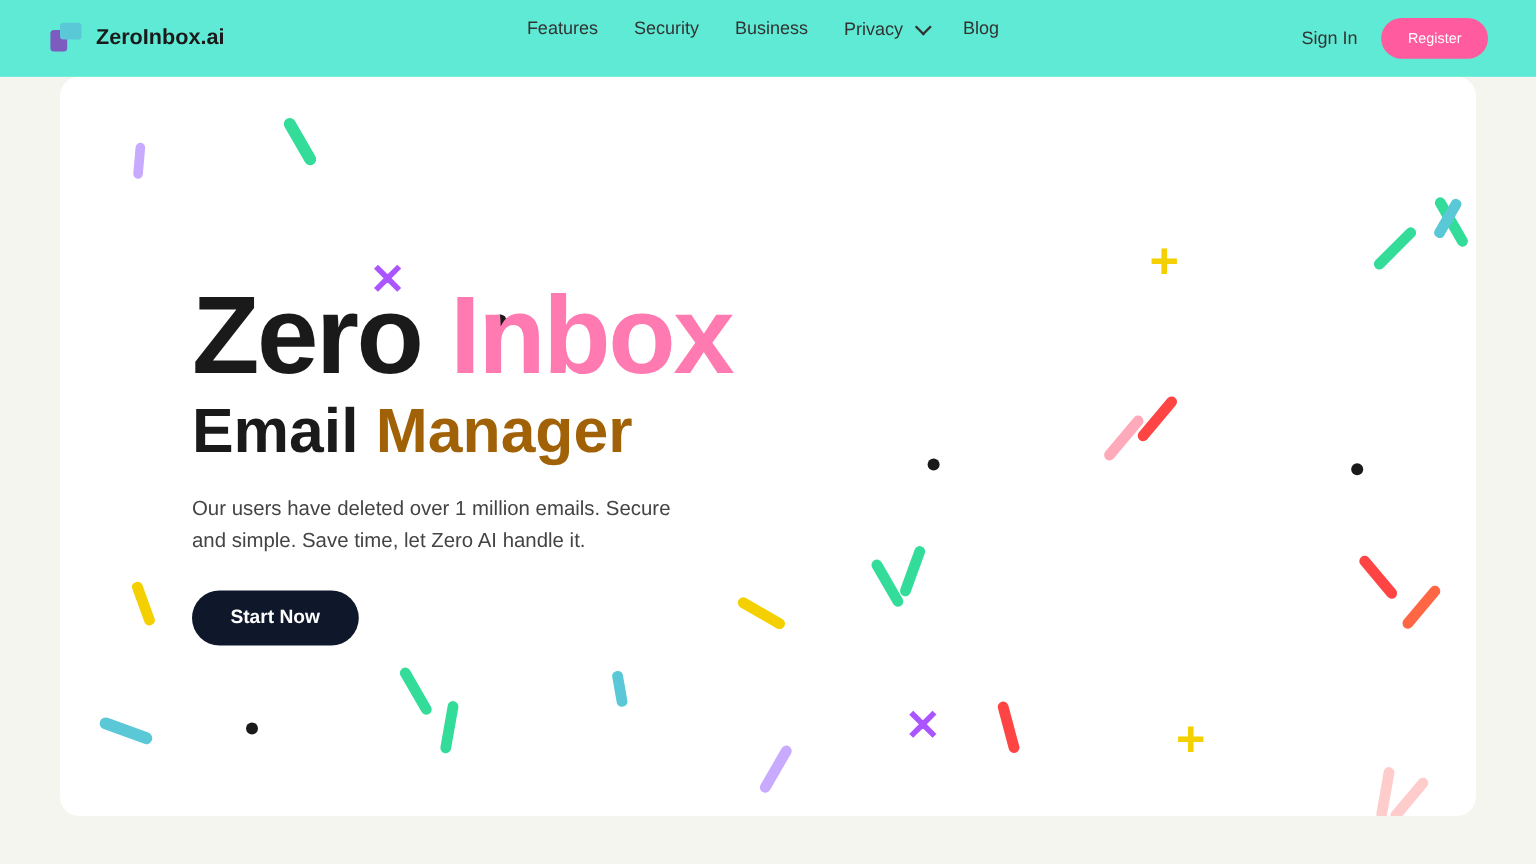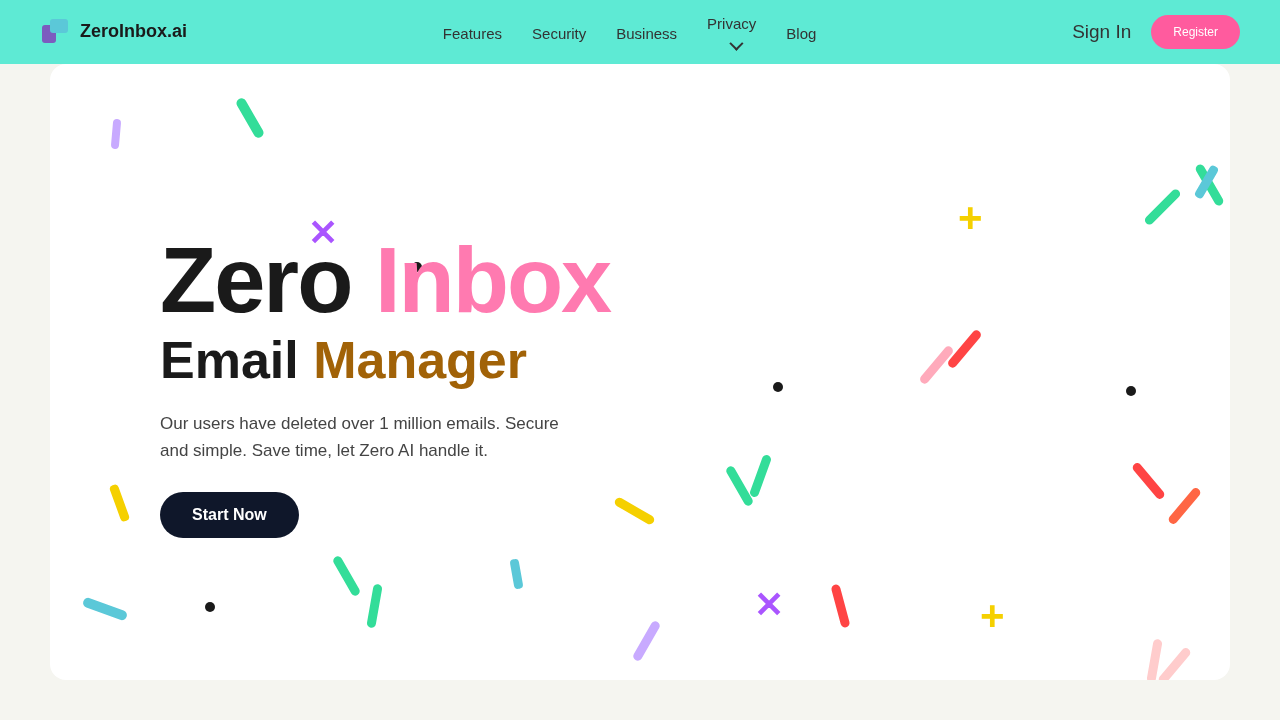--- a/index.html
+++ b/index.html
@@ -44,31 +44,30 @@
     .nav-links li a {
       text-decoration: none;
       color: #333;
       font-size: 15px;
       font-weight: 500;
     }
     .nav-privacy {
       display: flex;
       align-items: center;
       gap: 4px;
-      flex-direction: column;
     }
     .nav-actions {
       display: flex;
       align-items: center;
       gap: 20px;
     }
     .btn-signin {
       background: none;
       border: none;
-      font-size: 19px;
+      font-size: 15px;
       font-weight: 500;
       color: #333;
       cursor: pointer;
     }
     .btn-register {
       background: #ff5b9e;
       color: #fff;
       border: none;
       border-radius: 24px;
       padding: 10px 22px;

